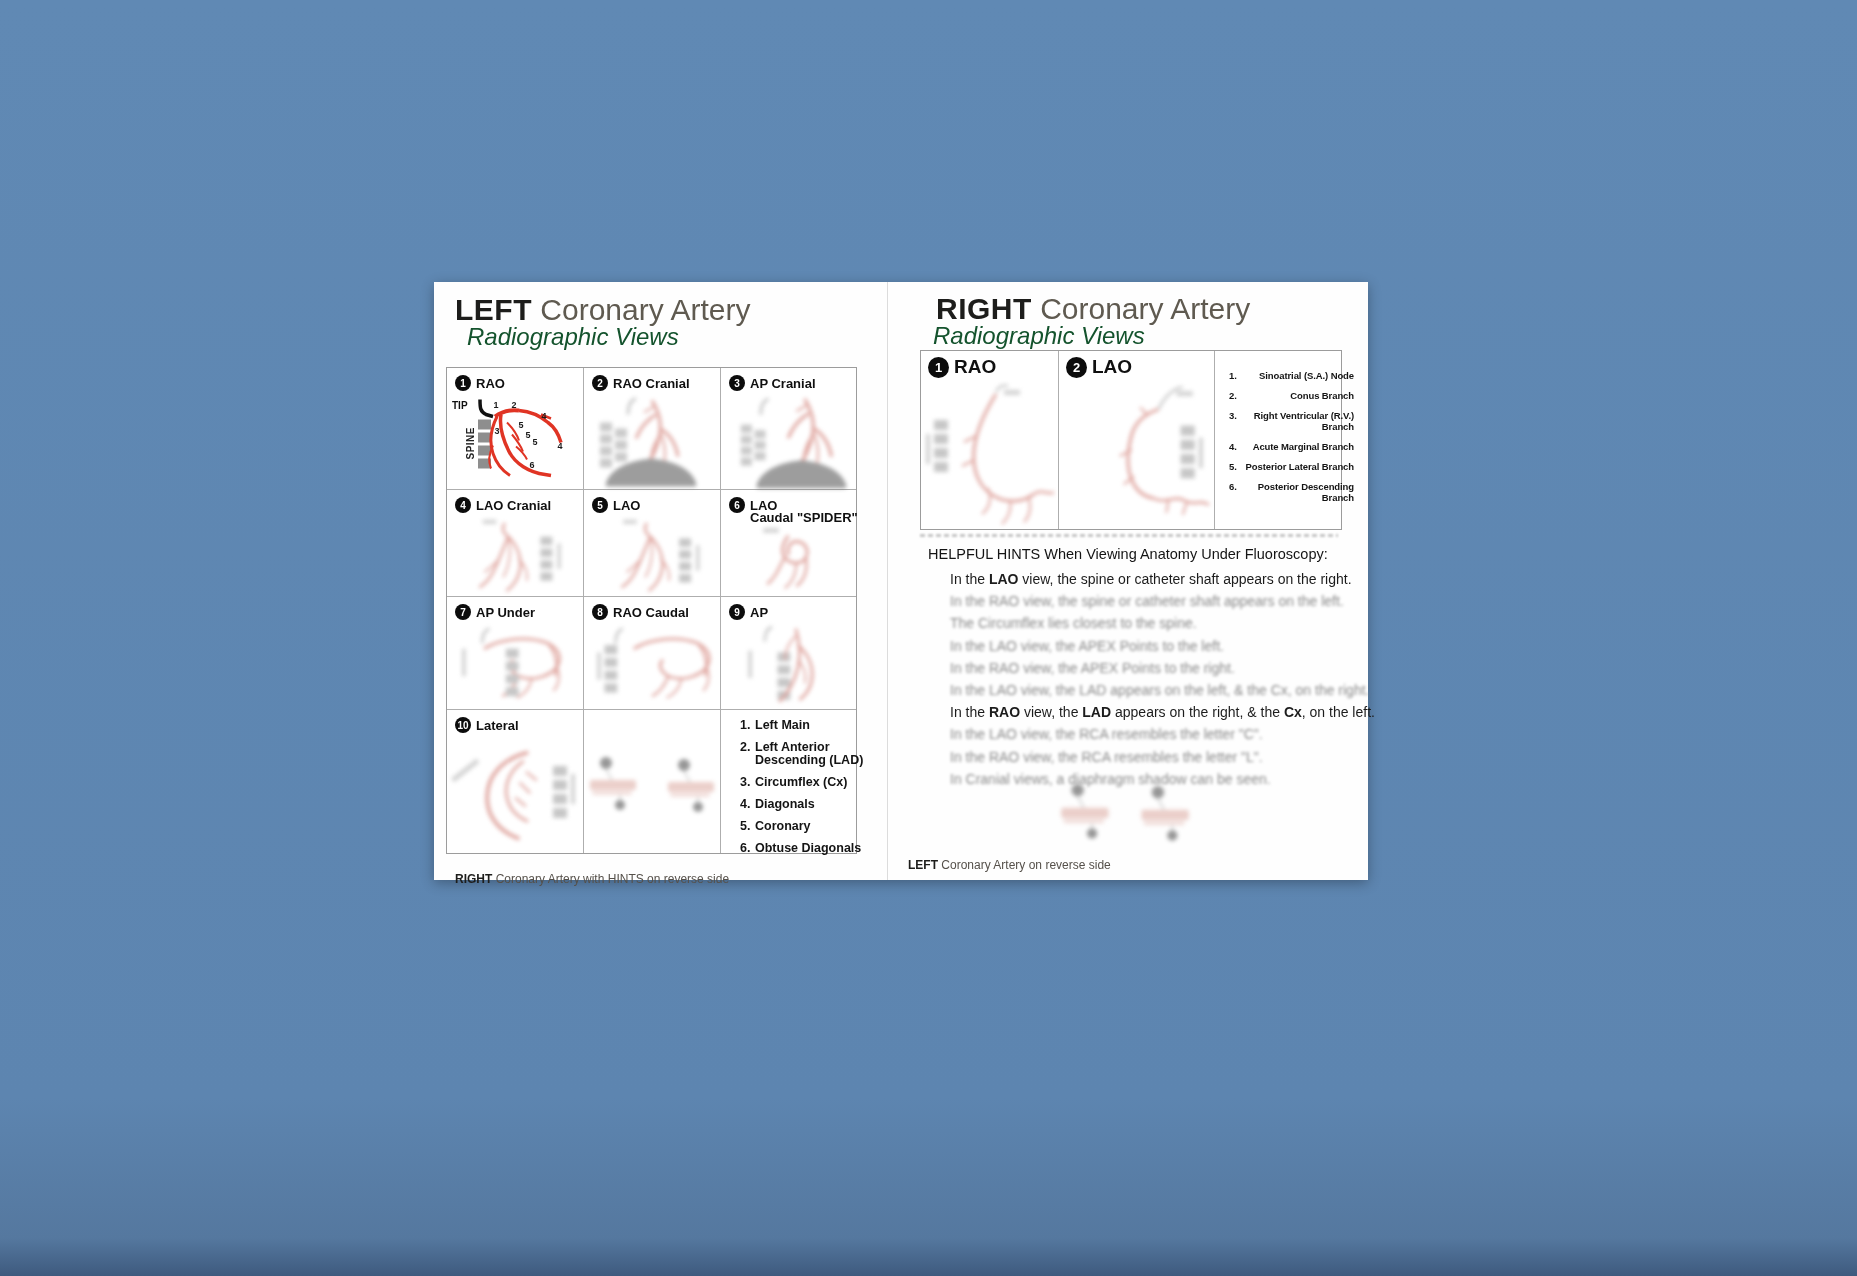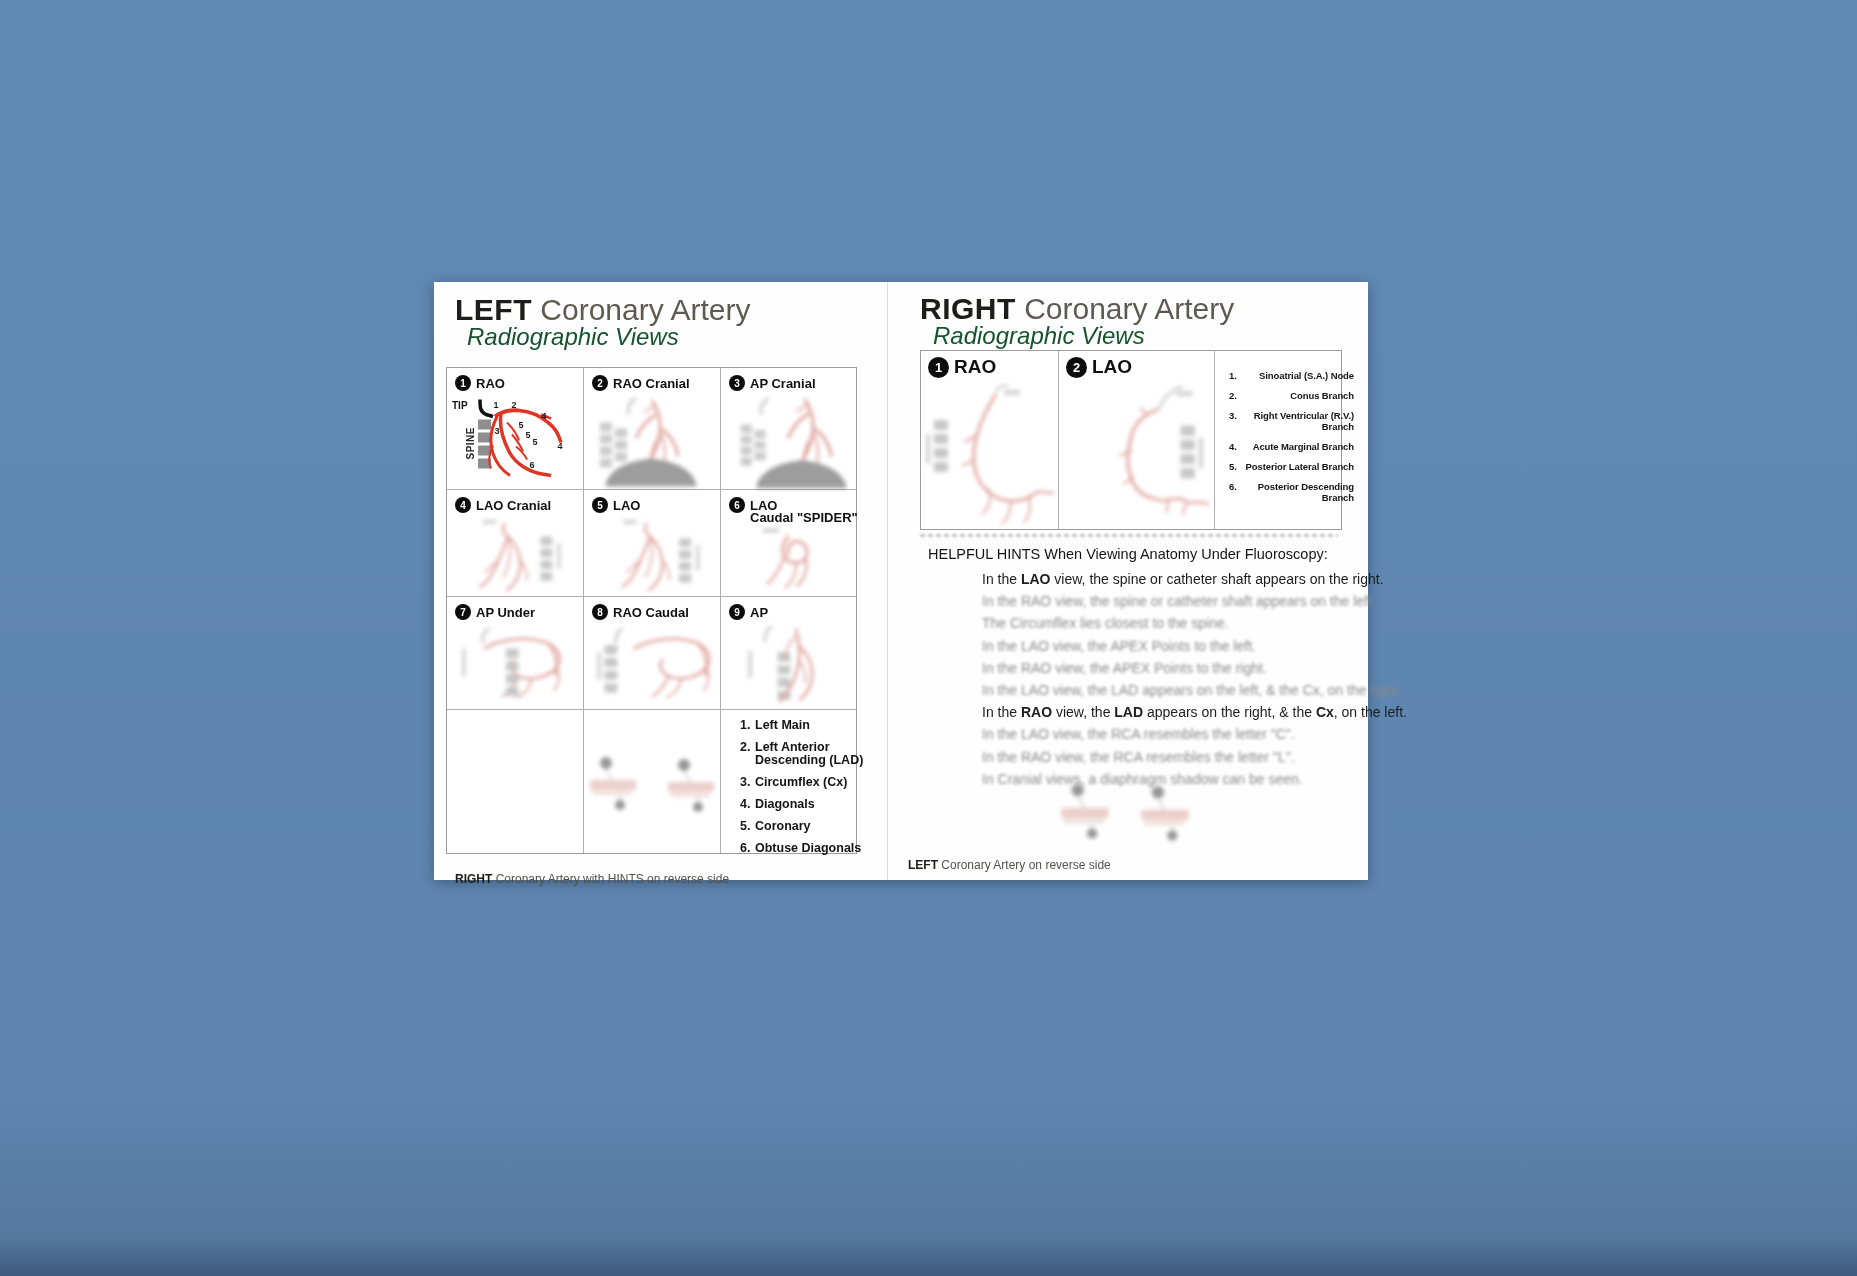--- a/index.html
+++ b/index.html
@@ -37,21 +37,21 @@
   .lleft .litem{font-size:12.5px;line-height:13px;margin-bottom:9px;}
   .lleft .ln{width:15px;flex:none;}
   .lleft .lt{width:112px;}
   .lright .litem{font-size:9.5px;line-height:11px;margin-bottom:9px;letter-spacing:-.1px;}
   .lright .ln{width:13px;flex:none;}
   .lright .lt{width:112px;text-align:right;}
 
   
   .hints-title{position:absolute;font-size:14.5px;font-weight:normal;color:#141414;white-space:nowrap;}
   .hints{position:absolute;}
-  .hint{height:22.2px;font-size:14px;color:#1c1c1c;white-space:nowrap;margin-left:32px;}
+  .hint{height:22.2px;font-size:14px;color:#1c1c1c;white-space:nowrap;}
   .hint b{font-weight:bold;}
   .blurline{color:#8a8a8a;filter:blur(1.6px);}
 
   
   .cap{position:absolute;font-size:12px;color:#55504a;white-space:nowrap;margin-top:12px;}
   .cap .cb{font-weight:bold;color:#1d1d1b;}
 
   
   .bl{filter:blur(2.2px);opacity:.52;}
   .bl2{filter:blur(2px);opacity:.5;}
@@ -316,20 +316,32 @@
             <span class="clab">AP</span>
           </div>
           <svg class="cellsvg bl" width="135" height="84" viewBox="0 0 136 92">
             <use href="#ghook" transform="translate(40,2)"></use>
             <use href="#vbar" transform="translate(24,28)"></use>
             <use href="#blocks4" transform="translate(56,30)"></use>
             <use href="#treeAp" transform="translate(16,2)"></use>
           </svg>
         </div>
 
+        <div class="cell" style="left:0;top:342px;width:136px;height:143px">
+          <div class="clabel">
+            <span class="badge">10</span>
+            <span class="clab">Lateral</span>
+          </div>
+          <svg class="cellsvg bl" width="136" height="112" viewBox="0 0 136 110">
+            <rect x="2" y="26" width="32" height="5" fill="#adadad" transform="rotate(-38 18 28)"></rect>
+            <use href="#treeLat" transform="translate(12,6) scale(1.08)"></use>
+            <use href="#blocks4" transform="translate(106,24)"></use>
+            <use href="#vbar" transform="translate(124,32)"></use>
+          </svg>
+        </div>
 
         <div class="cell" style="left:137px;top:342px;width:136px;height:143px">
           <svg class="cellsvg bl2" style="left:6px;bottom:28px" width="124" height="70" viewBox="0 0 124 70">
             <use href="#clusterPair"></use>
           </svg>
         </div>
 
         <div class="cell" style="left:274px;top:342px;width:135px;height:143px">
           <div class="legend lleft" style="left:19px;top:9px">
             <div class="litem">
@@ -359,21 +371,21 @@
           </div>
         </div>
       </div>
 
       <div class="cap" style="left:21px;top:578px">
         <span class="cb">RIGHT</span><span> Coronary Artery with HINTS on reverse side</span>
       </div>
     </div>
 
     <div>
-      <div class="ptitle" style="left:486px;top:12px">
+      <div class="ptitle" style="left:502px;top:12px">
         <span class="tb">RIGHT</span><span class="tr"> Coronary Artery</span>
       </div>
       <div class="psub" style="left:499px;top:42px">Radiographic Views</div>
 
       <div class="grid" style="left:486px;top:68px;width:420px;height:178px">
         <div class="gl" style="left:137px;top:0;width:1px;height:178px"></div>
         <div class="gl" style="left:293px;top:0;width:1px;height:178px"></div>
 
         <div class="cell" style="left:0;top:0;width:137px;height:178px">
           <div class="clabel" style="left:7px;top:5px">

